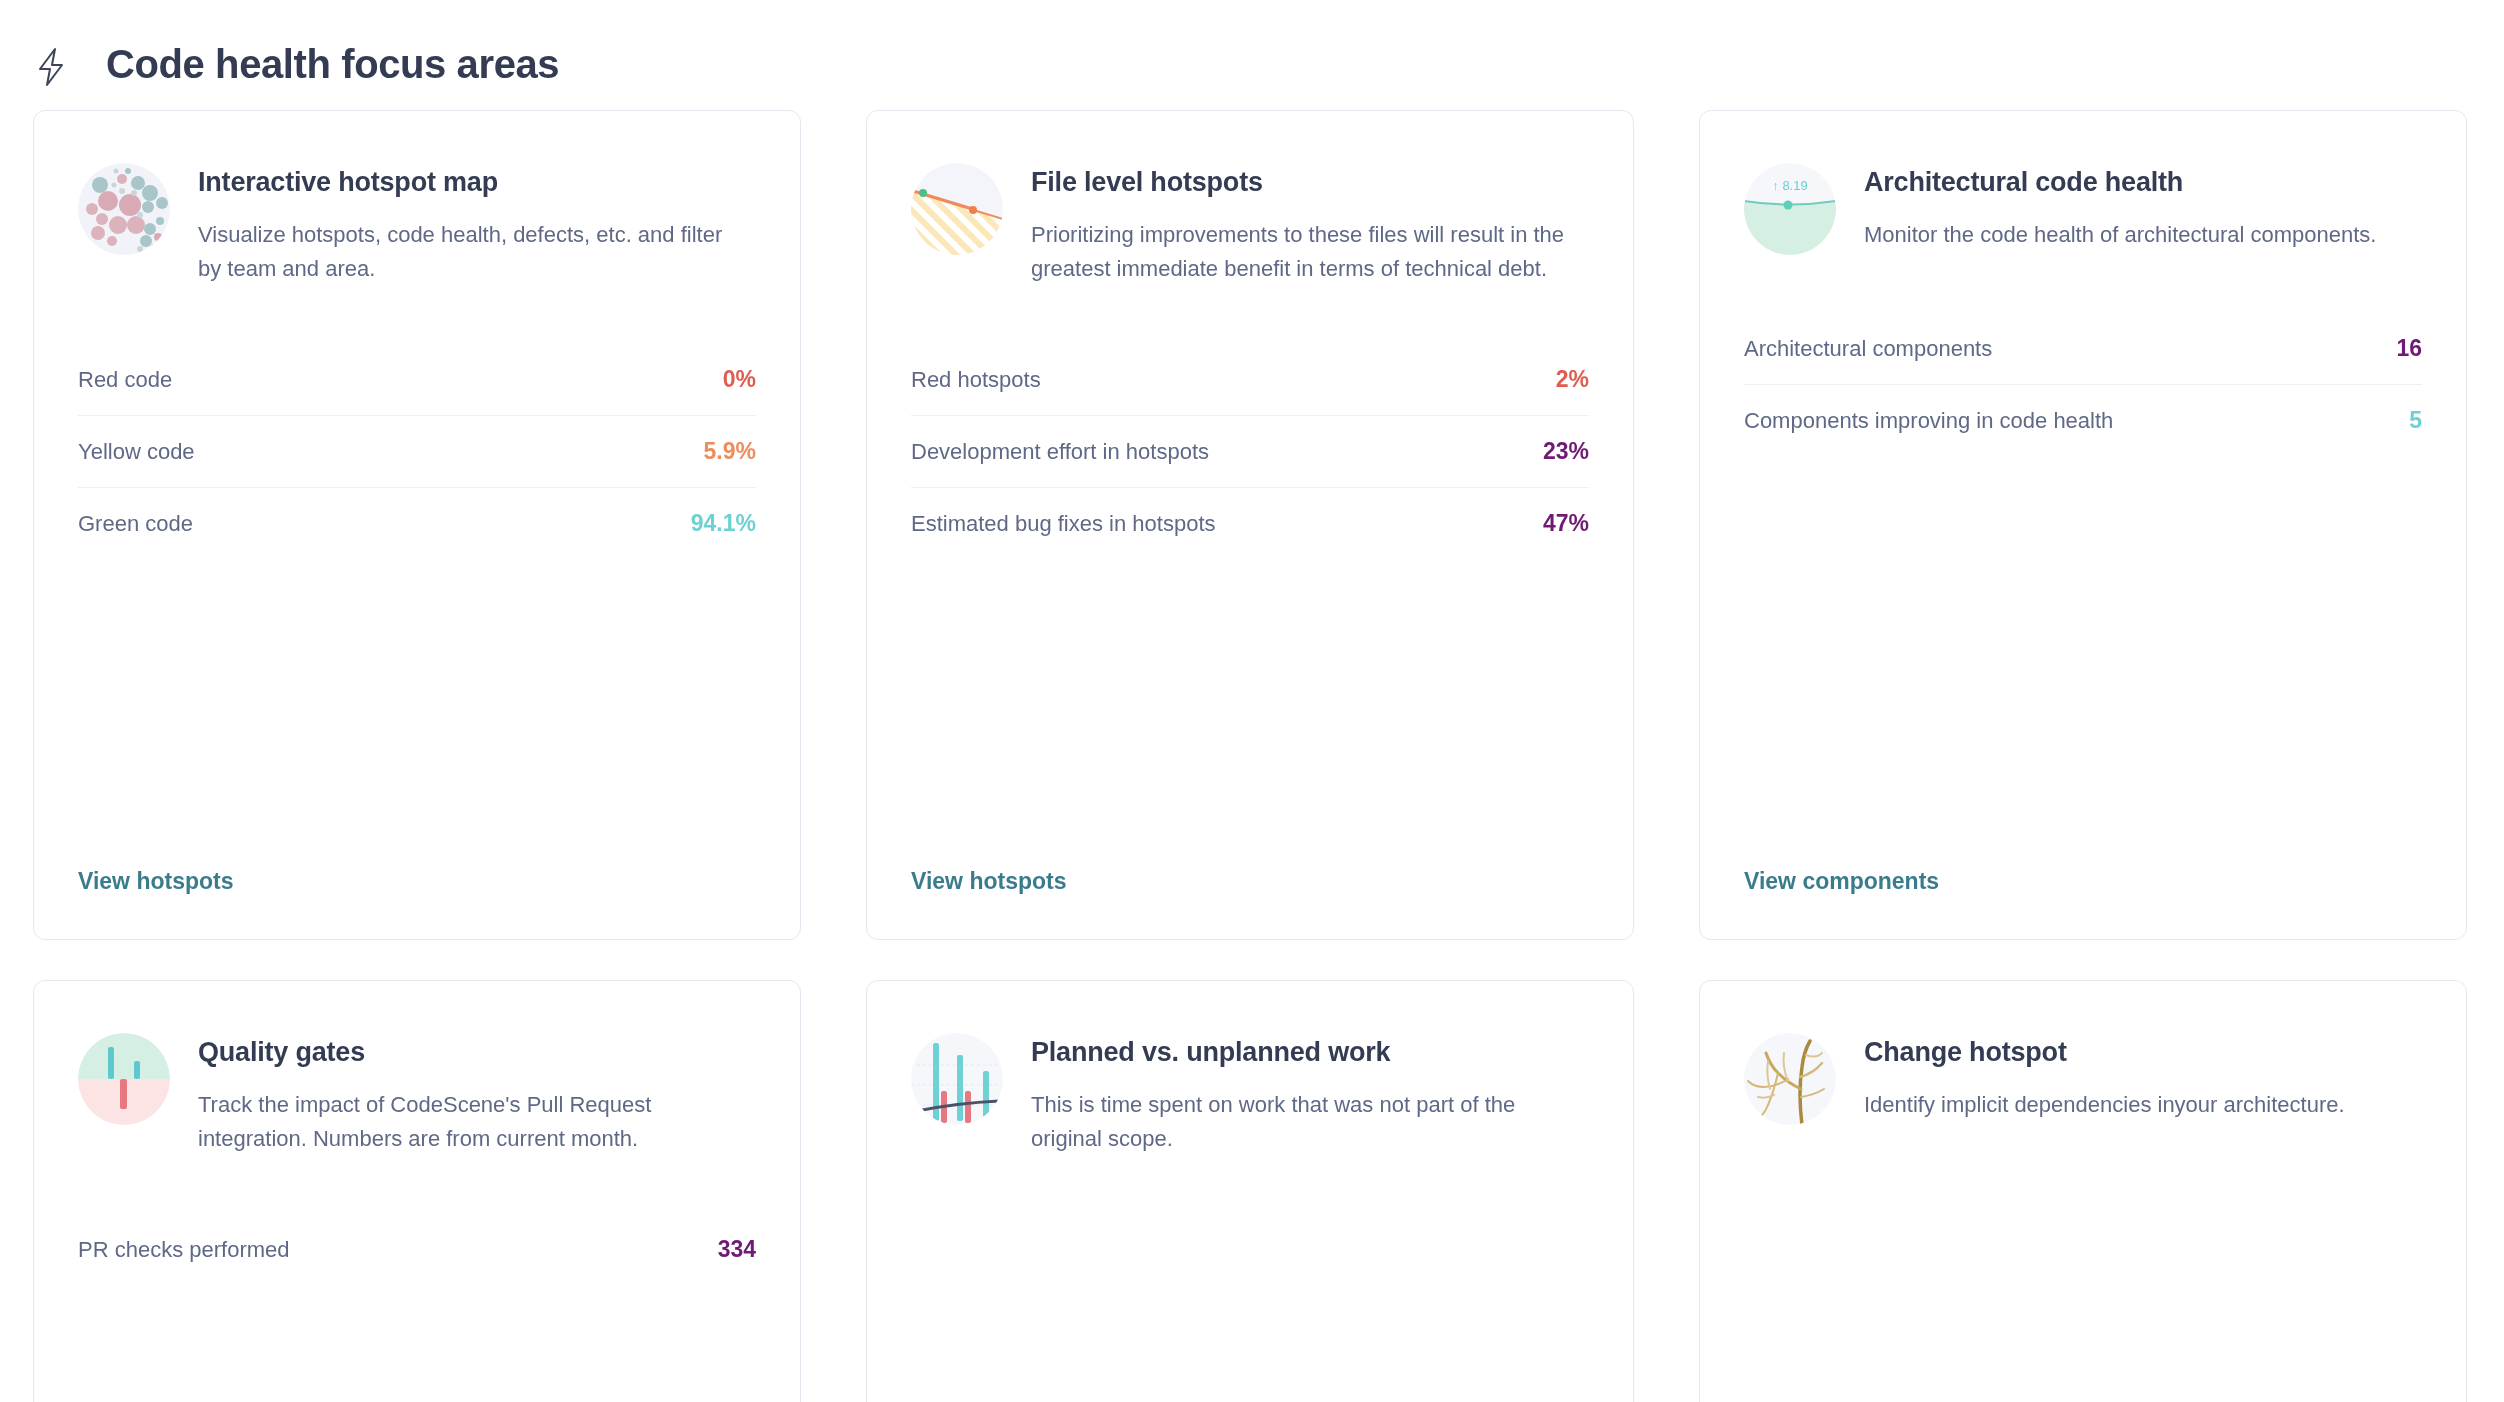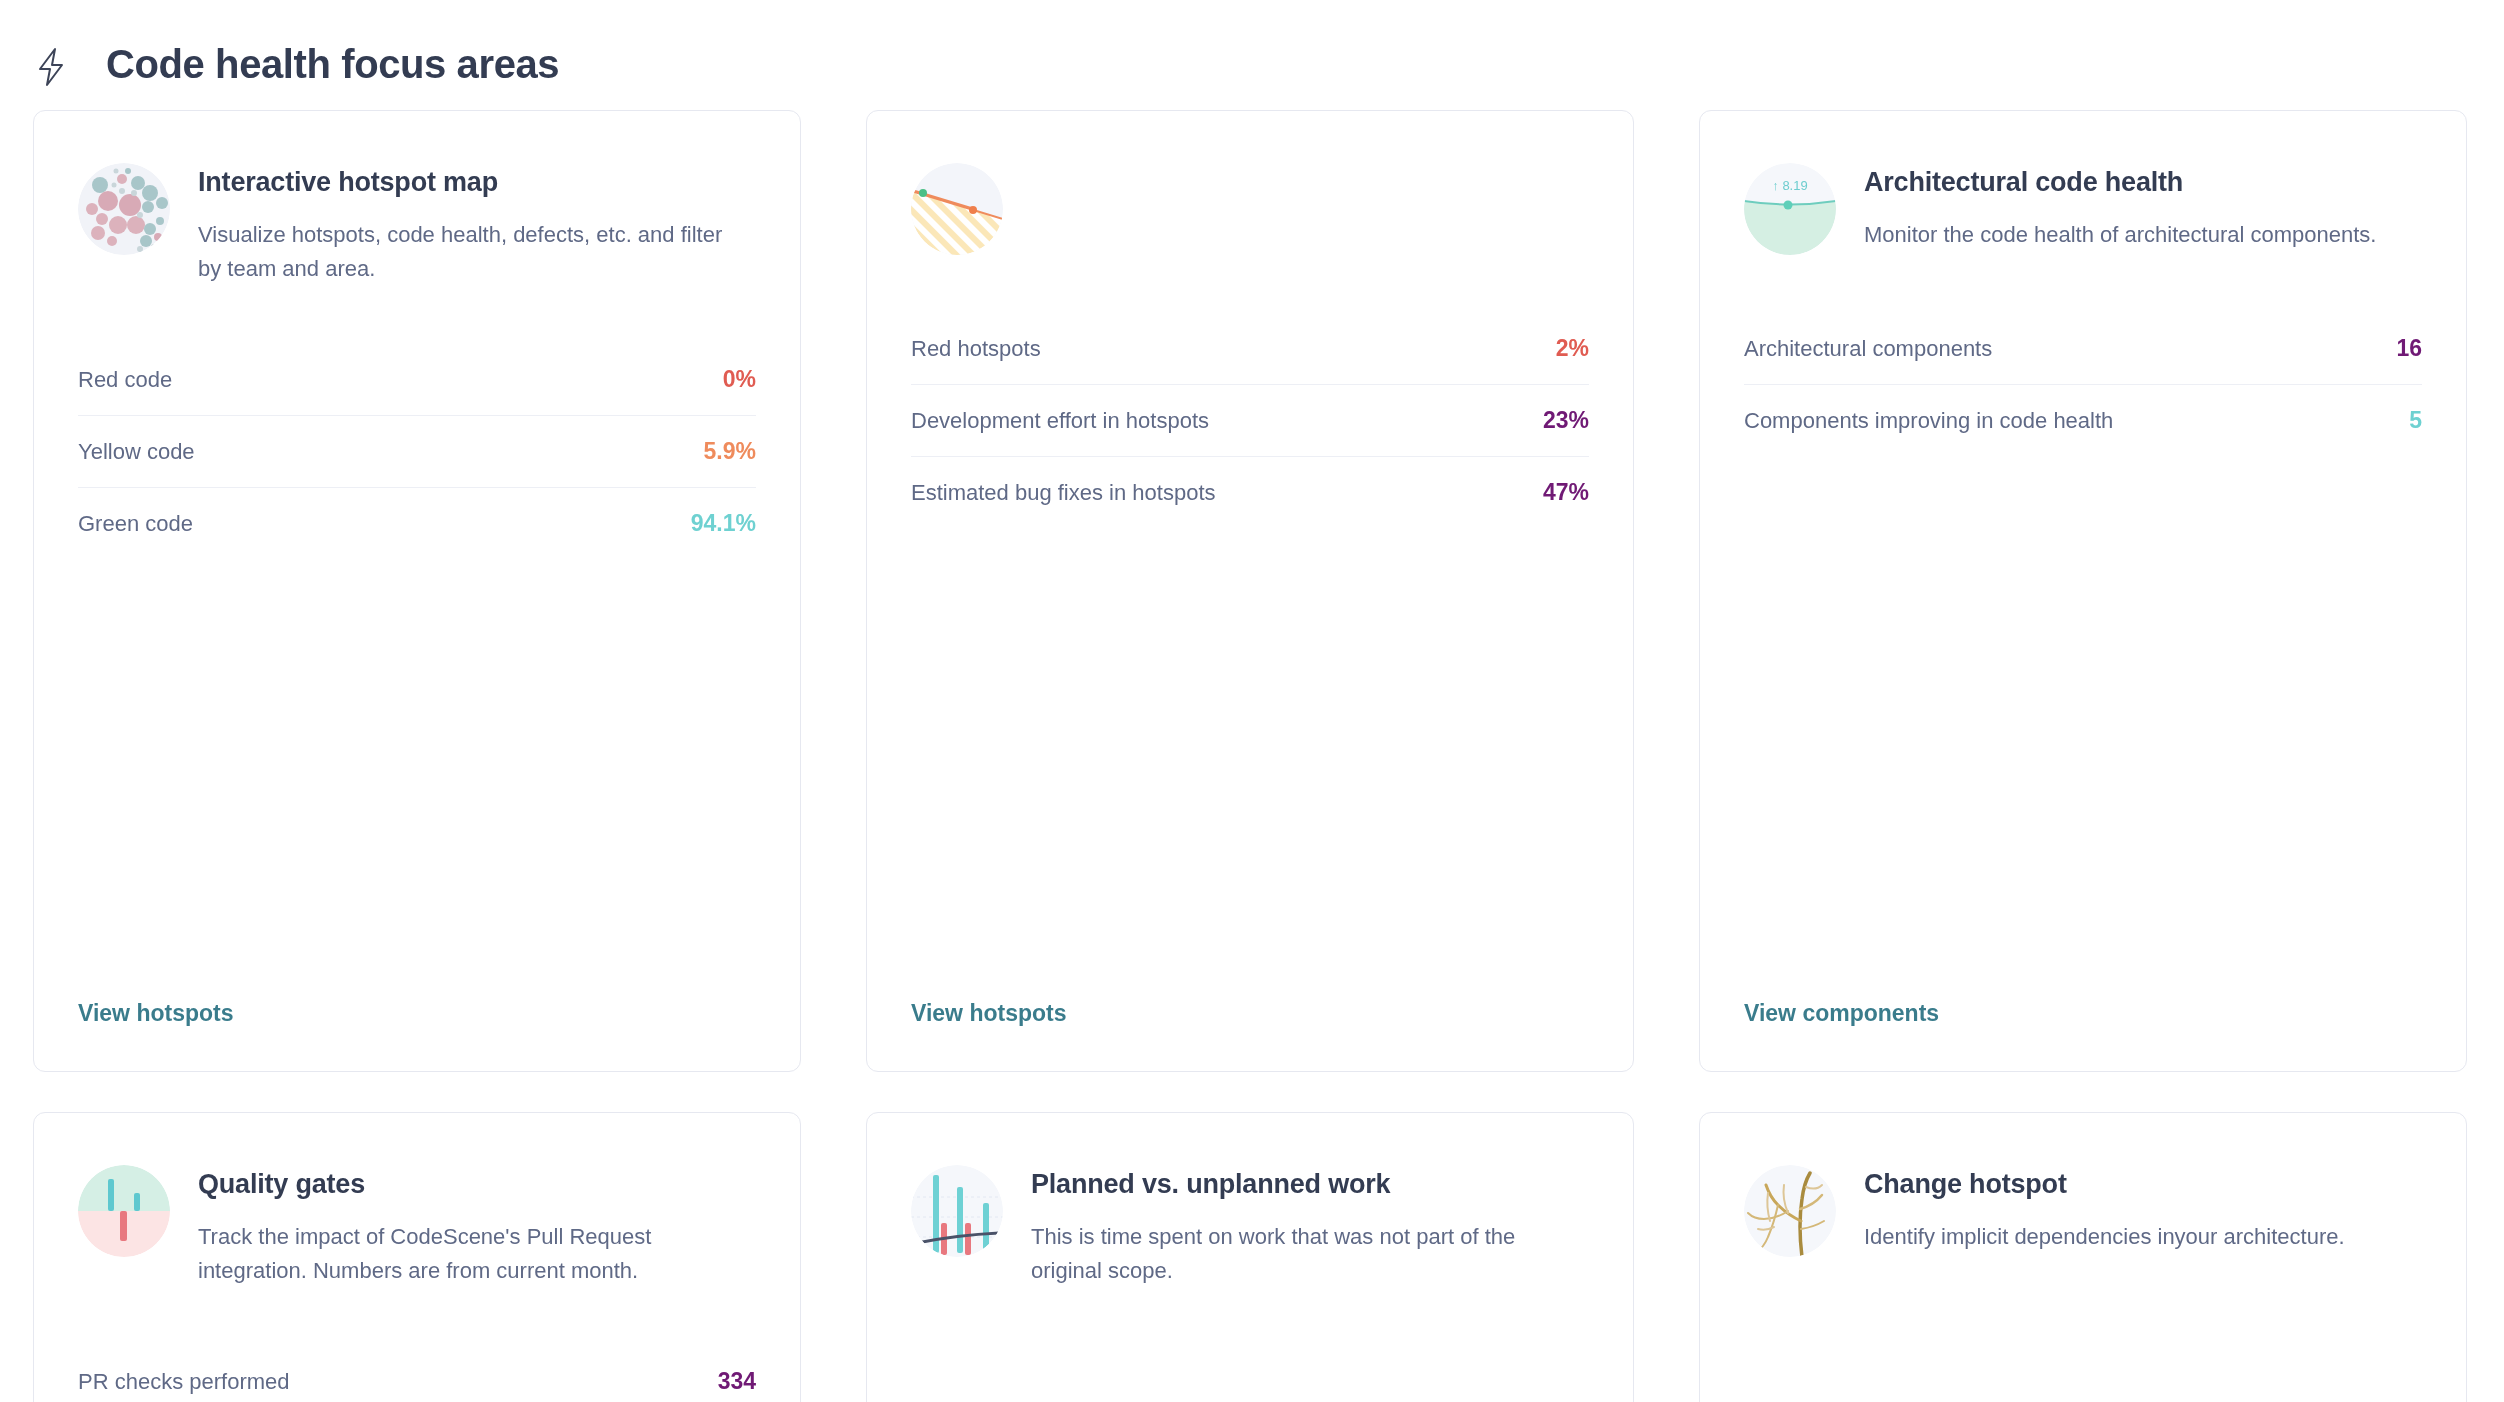--- a/index.html
+++ b/index.html
@@ -41,21 +41,21 @@
     column-gap: 65px;
     row-gap: 40px;
     padding: 0 0 0 33px;
   }
 
   .card {
     background: #ffffff;
     border: 1.5px solid #e6e8f0;
     border-radius: 12px;
     padding: 44px 44px 0 44px;
-    height: 962px;
+    height: 830px;
     display: flex;
     flex-direction: column;
   }
   .card--short { height: 500px; }
 
   .card-head {
     display: flex;
     gap: 28px;
     align-items: flex-start;
     padding-top: 8px;
@@ -206,20 +206,24 @@
           <g clip-path="url(#clipC2)">
             <rect x="0" y="0" width="92" height="92" fill="#f3f5fa"></rect>
             <path d="M0 28 L92 56 L92 92 L0 92 Z" fill="url(#stripes)"></path>
             <path d="M0 28 L92 56" stroke="#ef8b5c" stroke-width="2" fill="none"></path>
             <path d="M4 28 L60 45" stroke="#ef8b5c" stroke-width="2" fill="none"></path>
           </g>
           <circle cx="12" cy="30" r="4" fill="#4bbf87"></circle>
           <circle cx="62" cy="47" r="4" fill="#ef7f4c"></circle>
         </svg>
       </span>
+      <div class="card-headtext">
+        <div class="card-title">File level hotspots</div>
+        <div class="card-desc">Prioritizing improvements to these files will result in the greatest immediate benefit in terms of technical debt.</div>
+      </div>
     </div>
 
     <div class="stats">
       <div class="stat-row">
         <span class="stat-label">Red hotspots</span>
         <span class="stat-value red">2%</span>
       </div>
       <div class="stat-row">
         <span class="stat-label">Development effort in hotspots</span>
         <span class="stat-value">23%</span>

